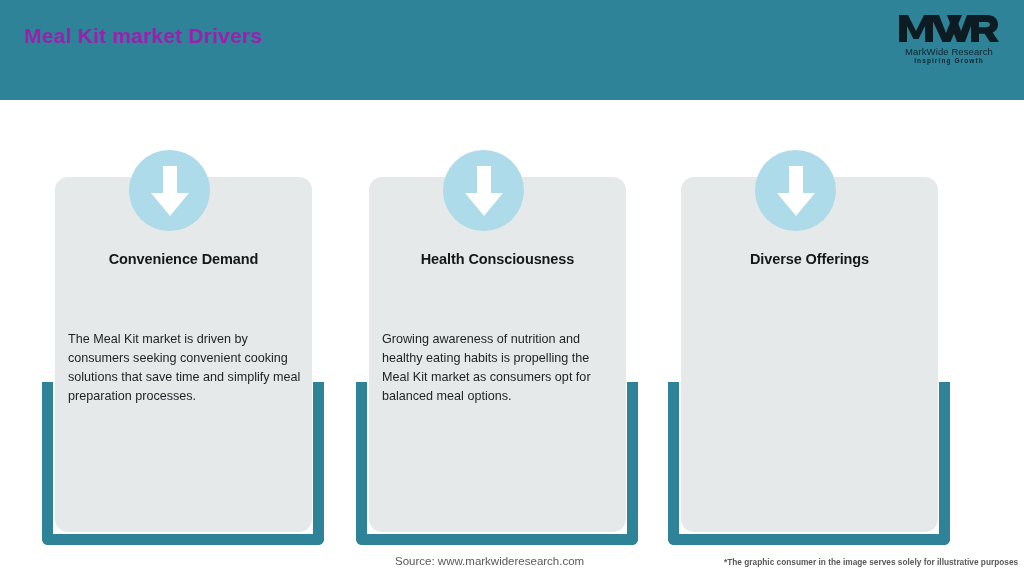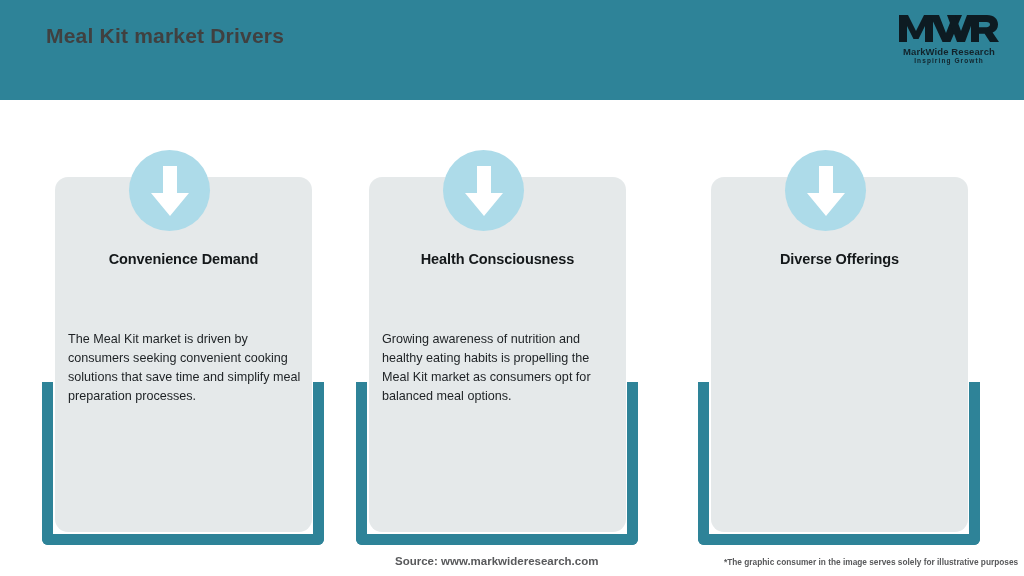--- a/index.html
+++ b/index.html
@@ -23,25 +23,25 @@
   .header-band {
     position: absolute;
     left: 0;
     top: 0;
     width: 1024px;
     height: 100px;
     background: #2e8398;
   }
   .header-title {
     position: absolute;
-    left: 46px;
+    left: 24px;
     top: 24px;
     font-size: 21px;
     font-weight: bold;
-    color: #404040;
+    color: #a21caf;
     letter-spacing: 0.2px;
     white-space: nowrap;
   }
 
   
   .logo {
     position: absolute;
     right: 20px;
     top: 10px;
     width: 110px;
@@ -57,21 +57,21 @@
     align-items: center;
     justify-content: center;
   }
   .logo-name {
     position: absolute;
     left: 0;
     top: 36px;
     width: 110px;
     text-align: center;
     font-size: 9.5px;
-    font-weight: bold;
+    font-weight: normal;
     color: #12232b;
     letter-spacing: 0.1px;
     white-space: nowrap;
   }
   .logo-tag {
     position: absolute;
     left: 0;
     top: 47px;
     width: 110px;
     text-align: center;
@@ -143,21 +143,21 @@
     line-height: 19px;
     color: #1d2124;
   }
 
   
   .footer-source {
     position: absolute;
     left: 395px;
     top: 555px;
     font-size: 11.5px;
-    font-weight: bold;
+    font-weight: normal;
     color: #58595b;
     white-space: nowrap;
   }
   .footer-note {
     position: absolute;
     left: 724px;
     top: 557px;
     font-size: 8.3px;
     font-weight: bold;
     color: #58595b;
@@ -205,21 +205,21 @@
     <div class="card-panel"></div>
     <div class="card-icon">
       <svg width="46" height="54" viewBox="0 0 46 54" aria-hidden="true">
         <path d="M16 2 L30 2 L30 29 L42 29 L23 52 L4 29 L16 29 Z" fill="#ffffff"></path>
       </svg>
     </div>
     <div class="card-title">Health Consciousness</div>
     <div class="card-body">Growing awareness of nutrition and healthy eating habits is propelling the Meal Kit market as consumers opt for balanced meal options.</div>
   </div>
 
-  <div class="card" style="left:686px;">
+  <div class="card" style="left:656px;">
     <div class="card-frame"></div>
     <div class="card-panel"></div>
     <div class="card-icon">
       <svg width="46" height="54" viewBox="0 0 46 54" aria-hidden="true">
         <path d="M16 2 L30 2 L30 29 L42 29 L23 52 L4 29 L16 29 Z" fill="#ffffff"></path>
       </svg>
     </div>
     <div class="card-title">Diverse Offerings</div>
   </div>
 

